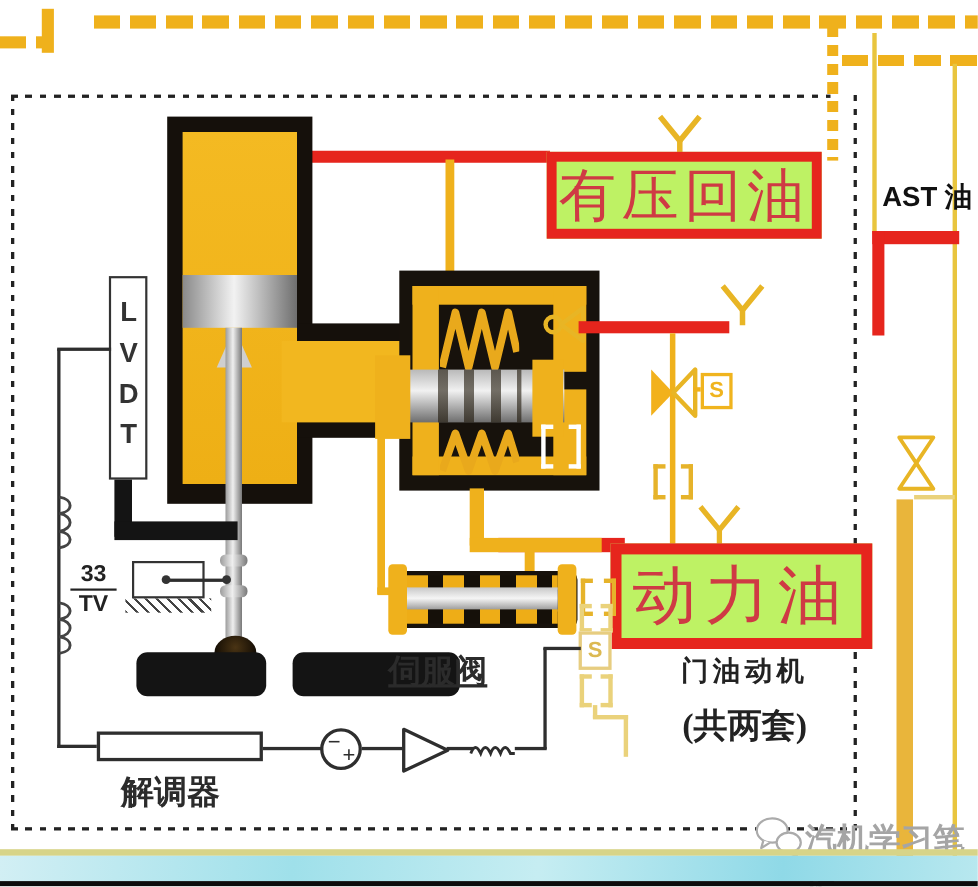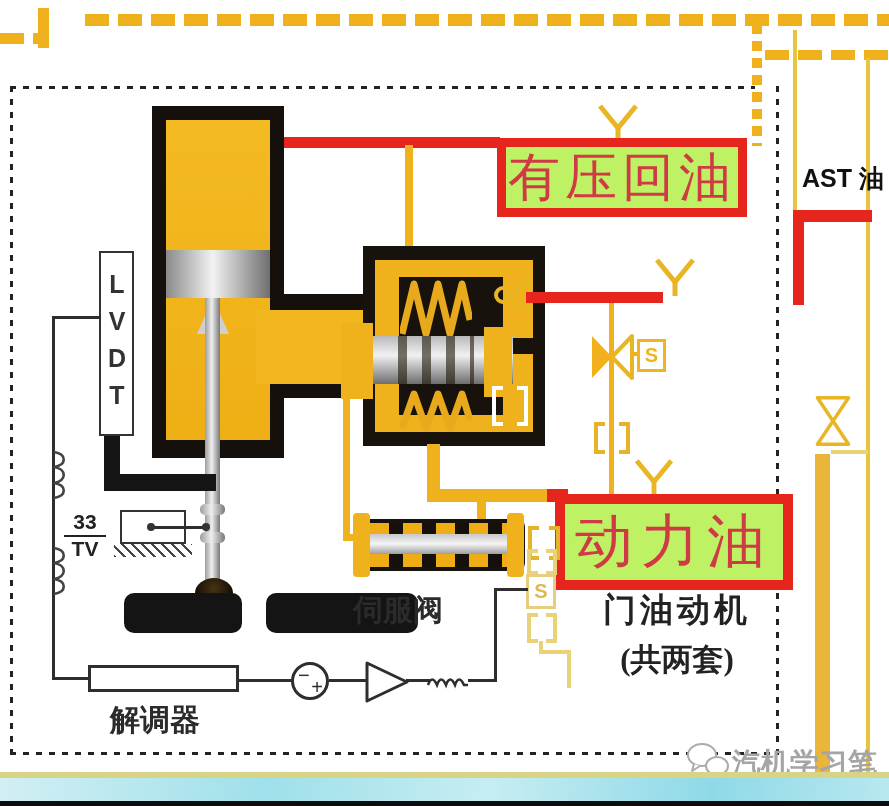--- a/index.html
+++ b/index.html
@@ -213,23 +213,23 @@
     <polygon points="3,3 43,22 3,41" fill="#fff" stroke="#2e2e2e" stroke-width="3" stroke-linejoin="round"></polygon>
   </svg>
   <div class="a wire" style="left:406px;top:679px;width:24px;height:3px;"></div>
   <svg class="a" style="left:426px;top:672px;" width="44" height="18" viewBox="0 0 44 18">
     <path d="M2 13 Q6 2 11 13 Q15 2 20 13 Q24 2 29 13 Q33 2 38 13 L42 13" stroke="#2e2e2e" stroke-width="2.6" fill="none"></path>
   </svg>
   <div class="a wire" style="left:468px;top:679px;width:29px;height:3px;"></div>
   <div class="a wire" style="left:494px;top:589px;width:3px;height:92px;"></div>
   <div class="a wire" style="left:494px;top:588px;width:34px;height:3px;"></div>
 
-  <div class="a cjk" style="left:353px;top:590px;width:110px;font-size:30px;font-weight:600;color:#2b2b2b;">伺服阀</div>
+  <div class="a cjk" style="left:353px;top:590px;width:110px;font-size:30px;font-weight:600;color:#2b2b2b;text-decoration:underline;">伺服阀</div>
   <div class="a" style="left:602px;top:586px;width:150px;text-align:center;">
-    <div class="cjk" style="font-size:33px;font-weight:bold;letter-spacing:4px;line-height:49px;">门油动机</div>
+    <div class="cjk" style="font-size:25px;font-weight:bold;letter-spacing:4px;line-height:49px;">门油动机</div>
     <div class="cjk" style="font-size:31px;font-weight:bold;line-height:49px;">(共两套)</div>
   </div>
   <div class="a cjk" style="left:110px;top:700px;width:120px;font-size:30px;font-weight:600;color:#2b2b2b;">解调器</div>
 
   <svg class="a" style="left:684px;top:740px;" width="48" height="42" viewBox="0 0 48 42">
     <ellipse cx="18" cy="15" rx="14" ry="11" fill="#fff" stroke="#ababab" stroke-width="2"></ellipse>
     <path d="M10 24 L8 31 L16 26" fill="#fff" stroke="#ababab" stroke-width="2" stroke-linejoin="round"></path>
     <ellipse cx="33" cy="26" rx="11" ry="9" fill="#fff" stroke="#ababab" stroke-width="2"></ellipse>
     <path d="M38 33 L41 39 L33 35" fill="#fff" stroke="#ababab" stroke-width="2" stroke-linejoin="round"></path>
   </svg>

